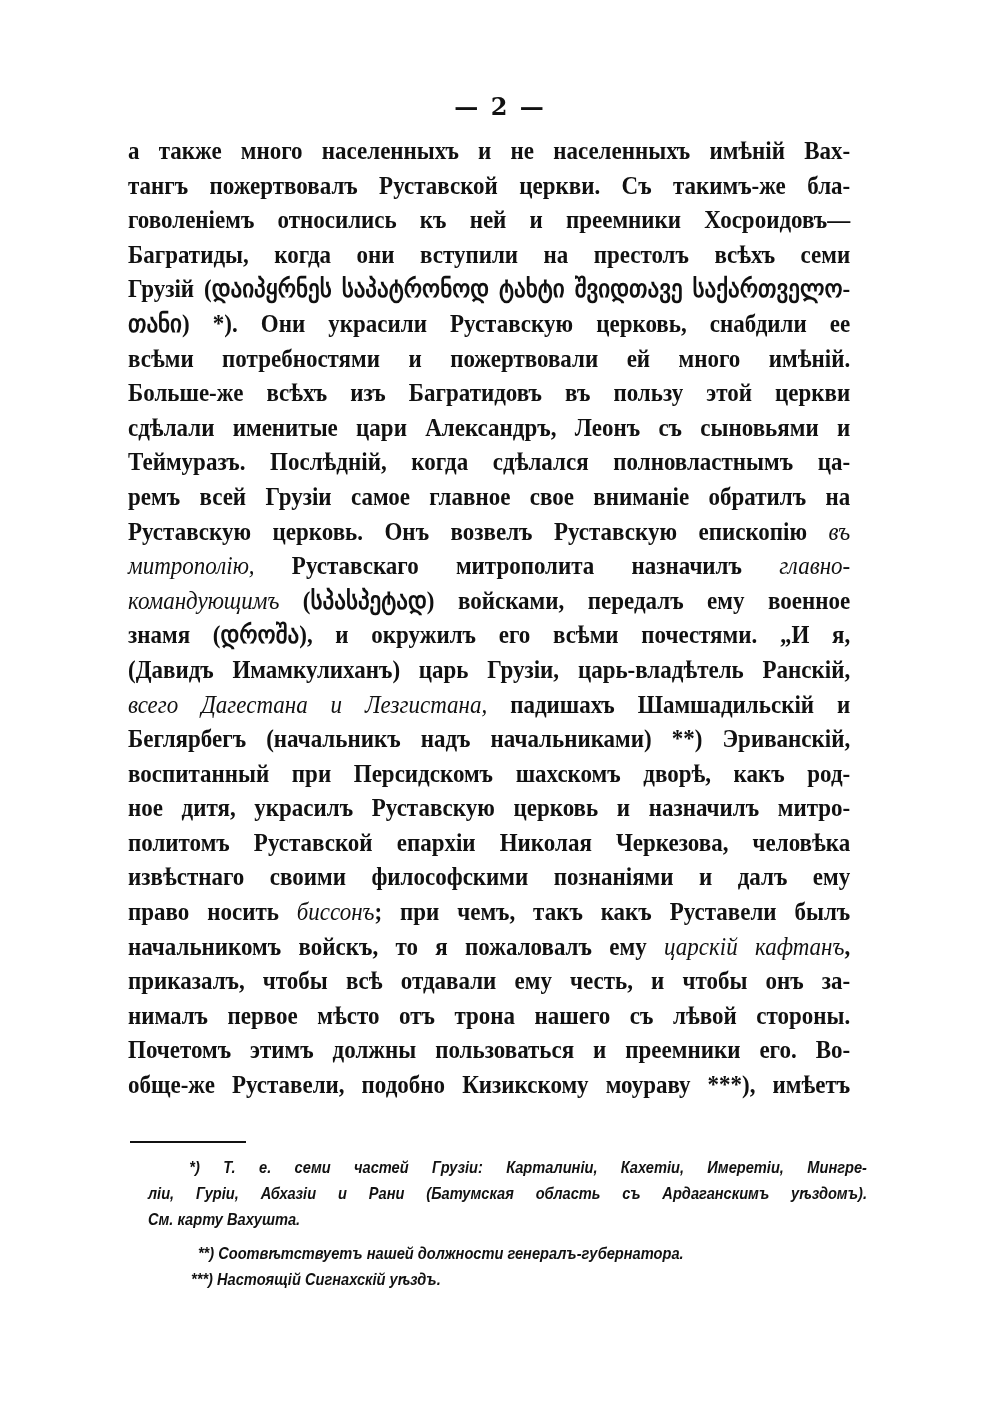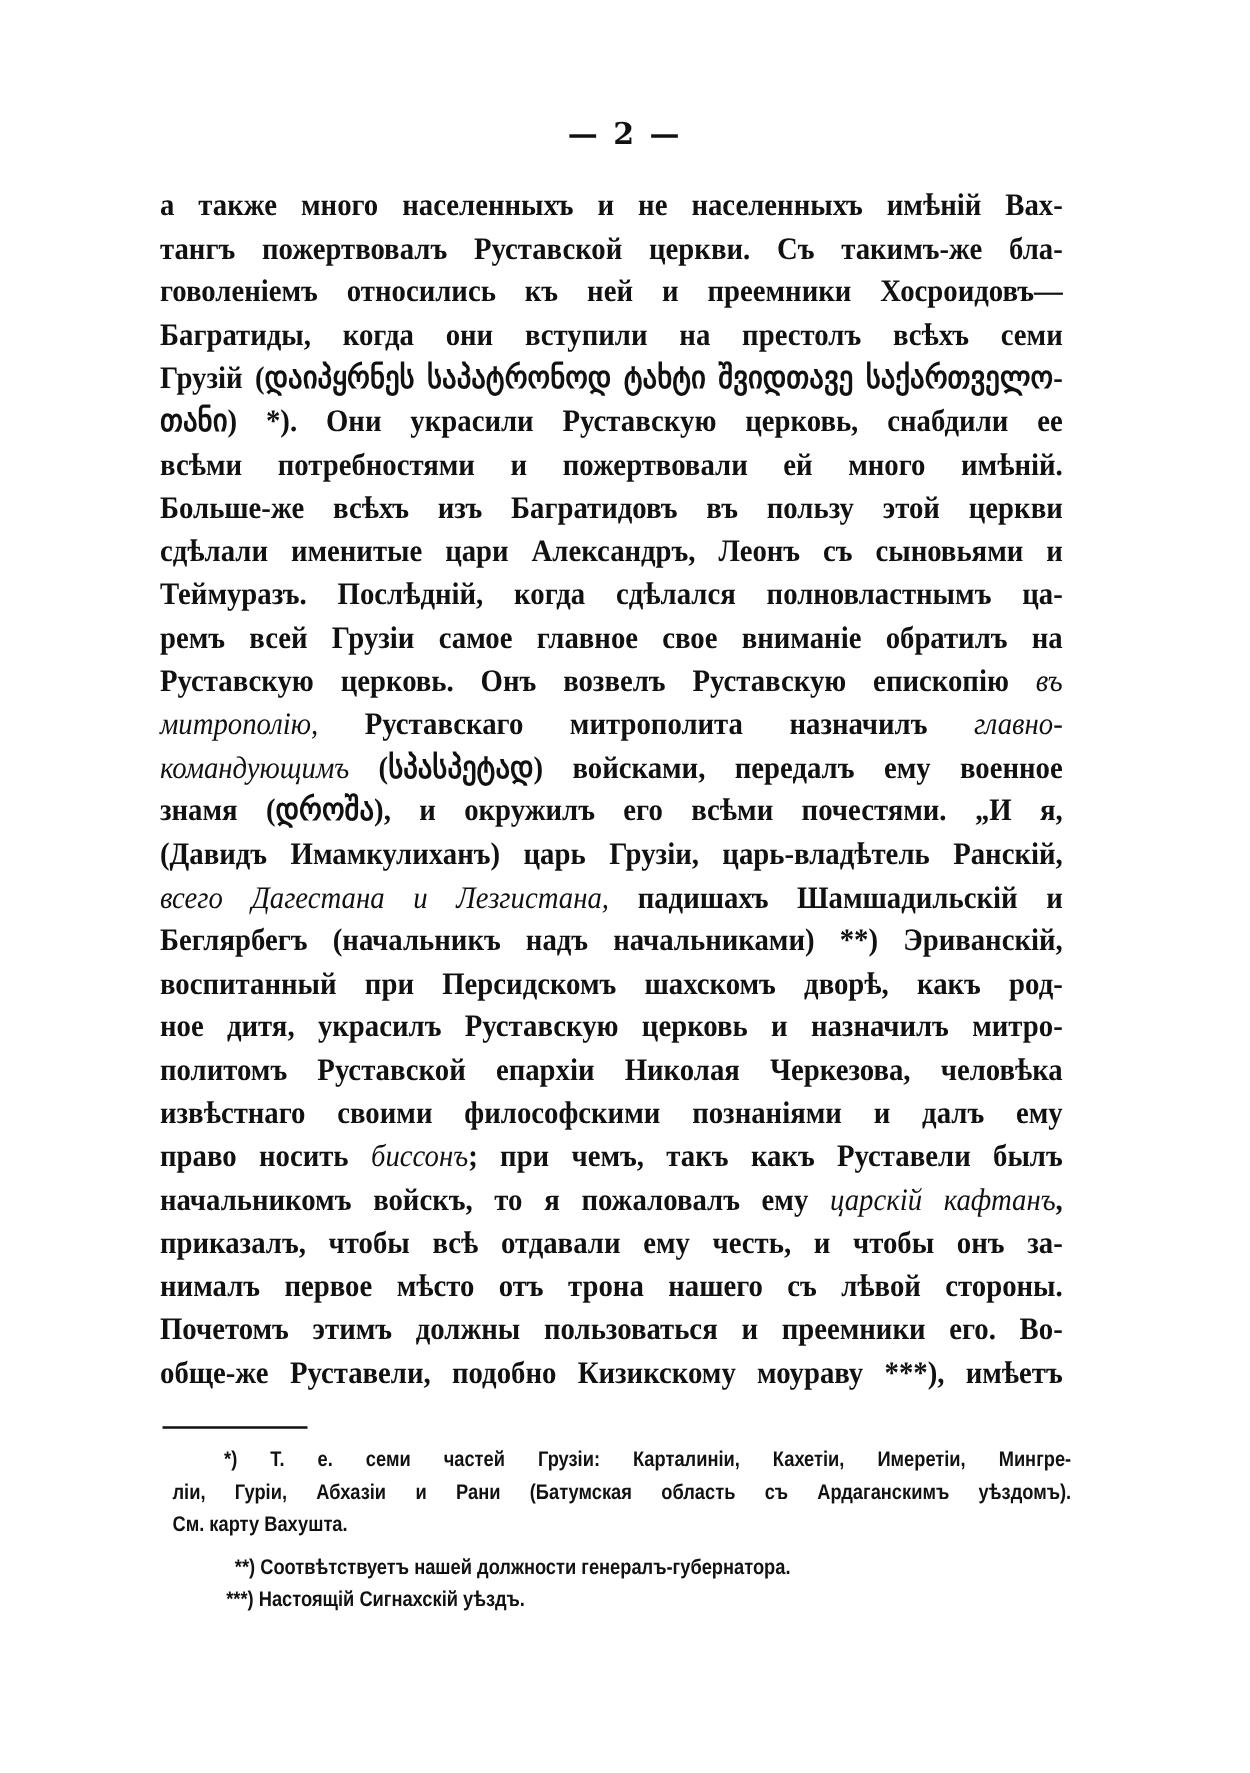--- a/index.html
+++ b/index.html
@@ -2,33 +2,33 @@
 <html><head>
 <meta charset="utf-8">
 <style>
   html, body { margin: 0; padding: 0; background: #ffffff; }
   body { width: 1000px; height: 1418px; position: relative; overflow: hidden; color: #111; }
   .page { position: absolute; left: 0; top: 0; width: 1000px; height: 1418px; }
   .page-number {
     position: absolute; left: 0; width: 1000px; top: 92px; text-align: center;
     font-family: "DejaVu Serif", serif; font-size: 24px; font-weight: bold; letter-spacing: 2px;
   }
-  .body-text { position: absolute; left: 128px; width: 722px; top: 148px; }
+  .body-text { position: absolute; left: 128px; width: 722px; top: 134px; }
   .line {
     height: 34.6px; line-height: 34.6px; white-space: nowrap;
     font-family: "Liberation Serif", serif; font-size: 25px; font-weight: bold;
     text-align: justify; text-align-last: justify; transform: scaleX(0.92); transform-origin: left center;
     width: 785px;
   }
   .line.last { text-align-last: justify; }
   .line i { font-style: italic; font-weight: normal; }
   .footnote-rule {
     position: absolute; left: 130px; top: 1141px; width: 116px; height: 2px; background: #111;
   }
-  .footnotes { position: absolute; left: 138px; width: 720px; top: 1155px; }
+  .footnotes { position: absolute; left: 148px; width: 720px; top: 1155px; font-style: italic; }
   .fn-line {
     height: 26px; line-height: 26px; white-space: nowrap;
     font-family: "Liberation Sans", sans-serif; font-size: 17px; font-weight: bold;
     transform: scaleX(0.86); transform-origin: left center; width: 836px;
   }
   .fn-line.justify { text-align: justify; text-align-last: justify; }
   .fn-gap { height: 8px; }
 </style>
 </head>
 <body>

